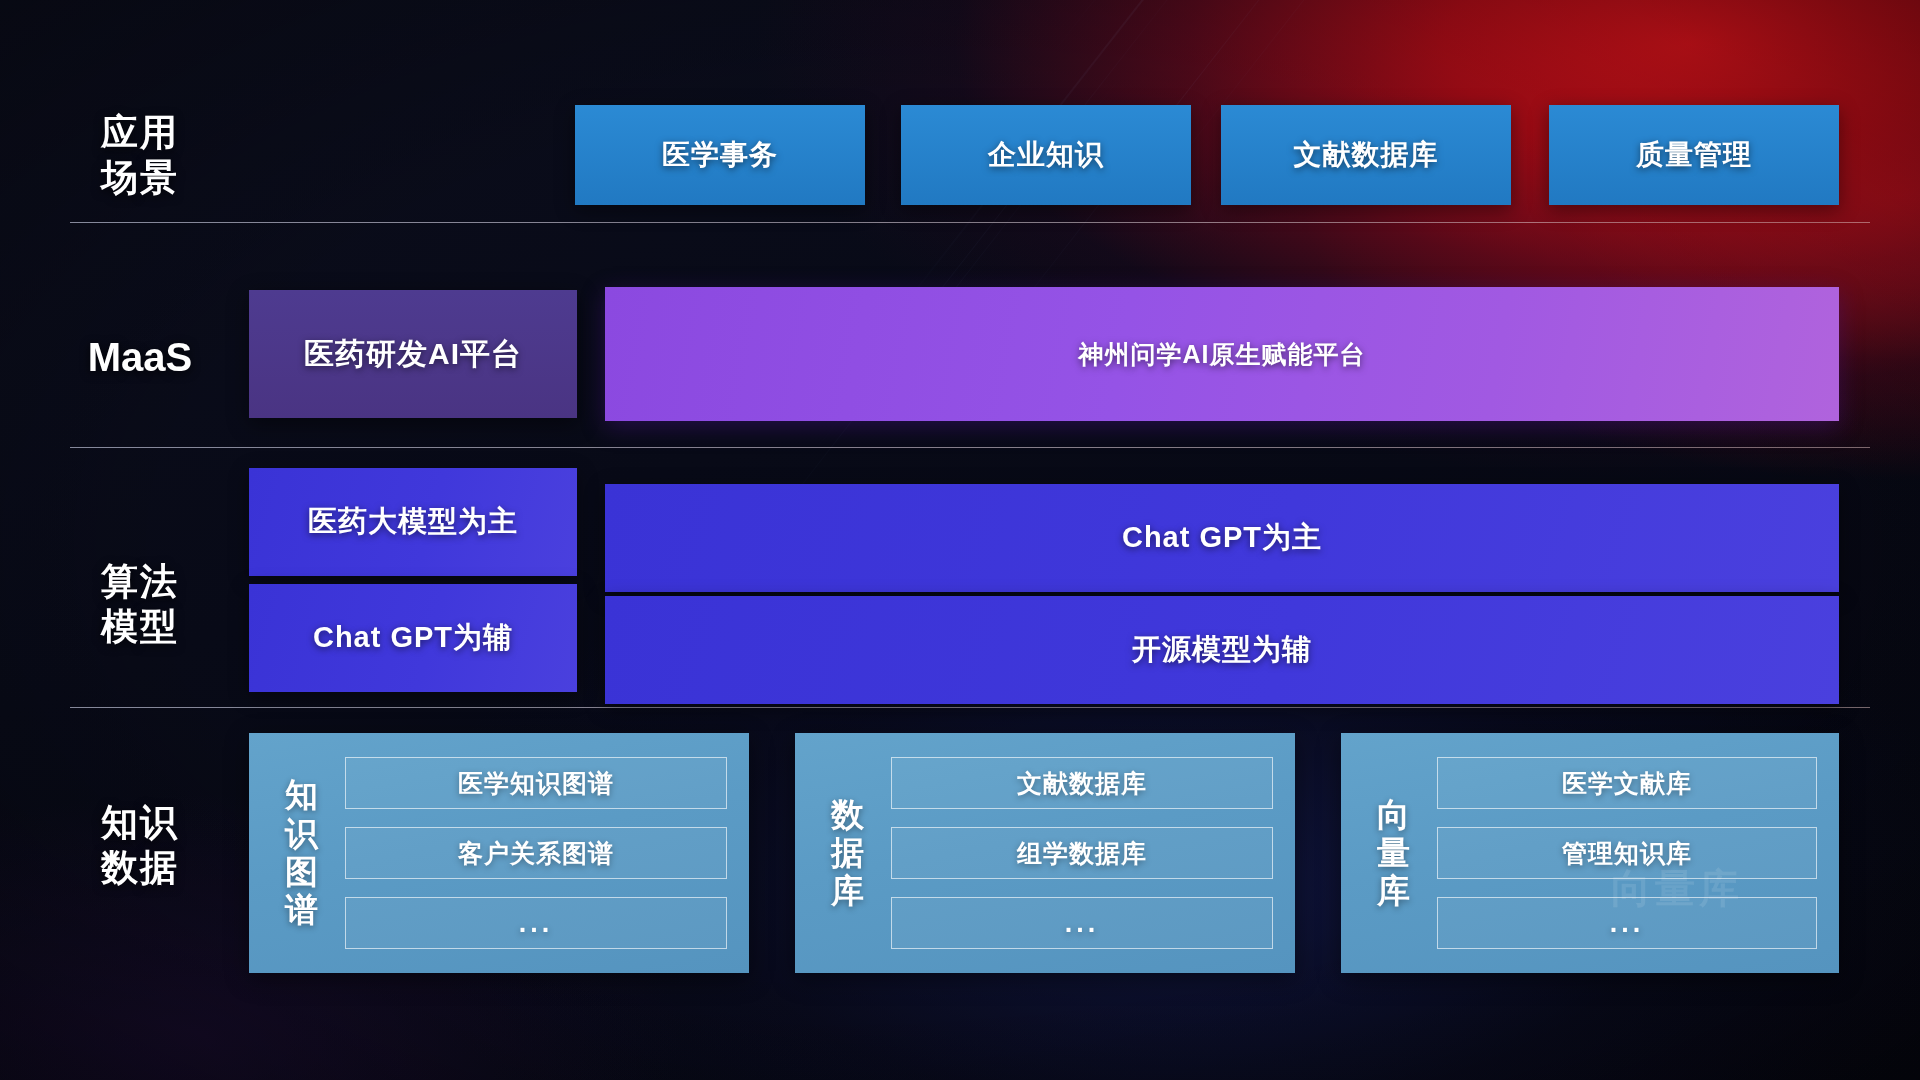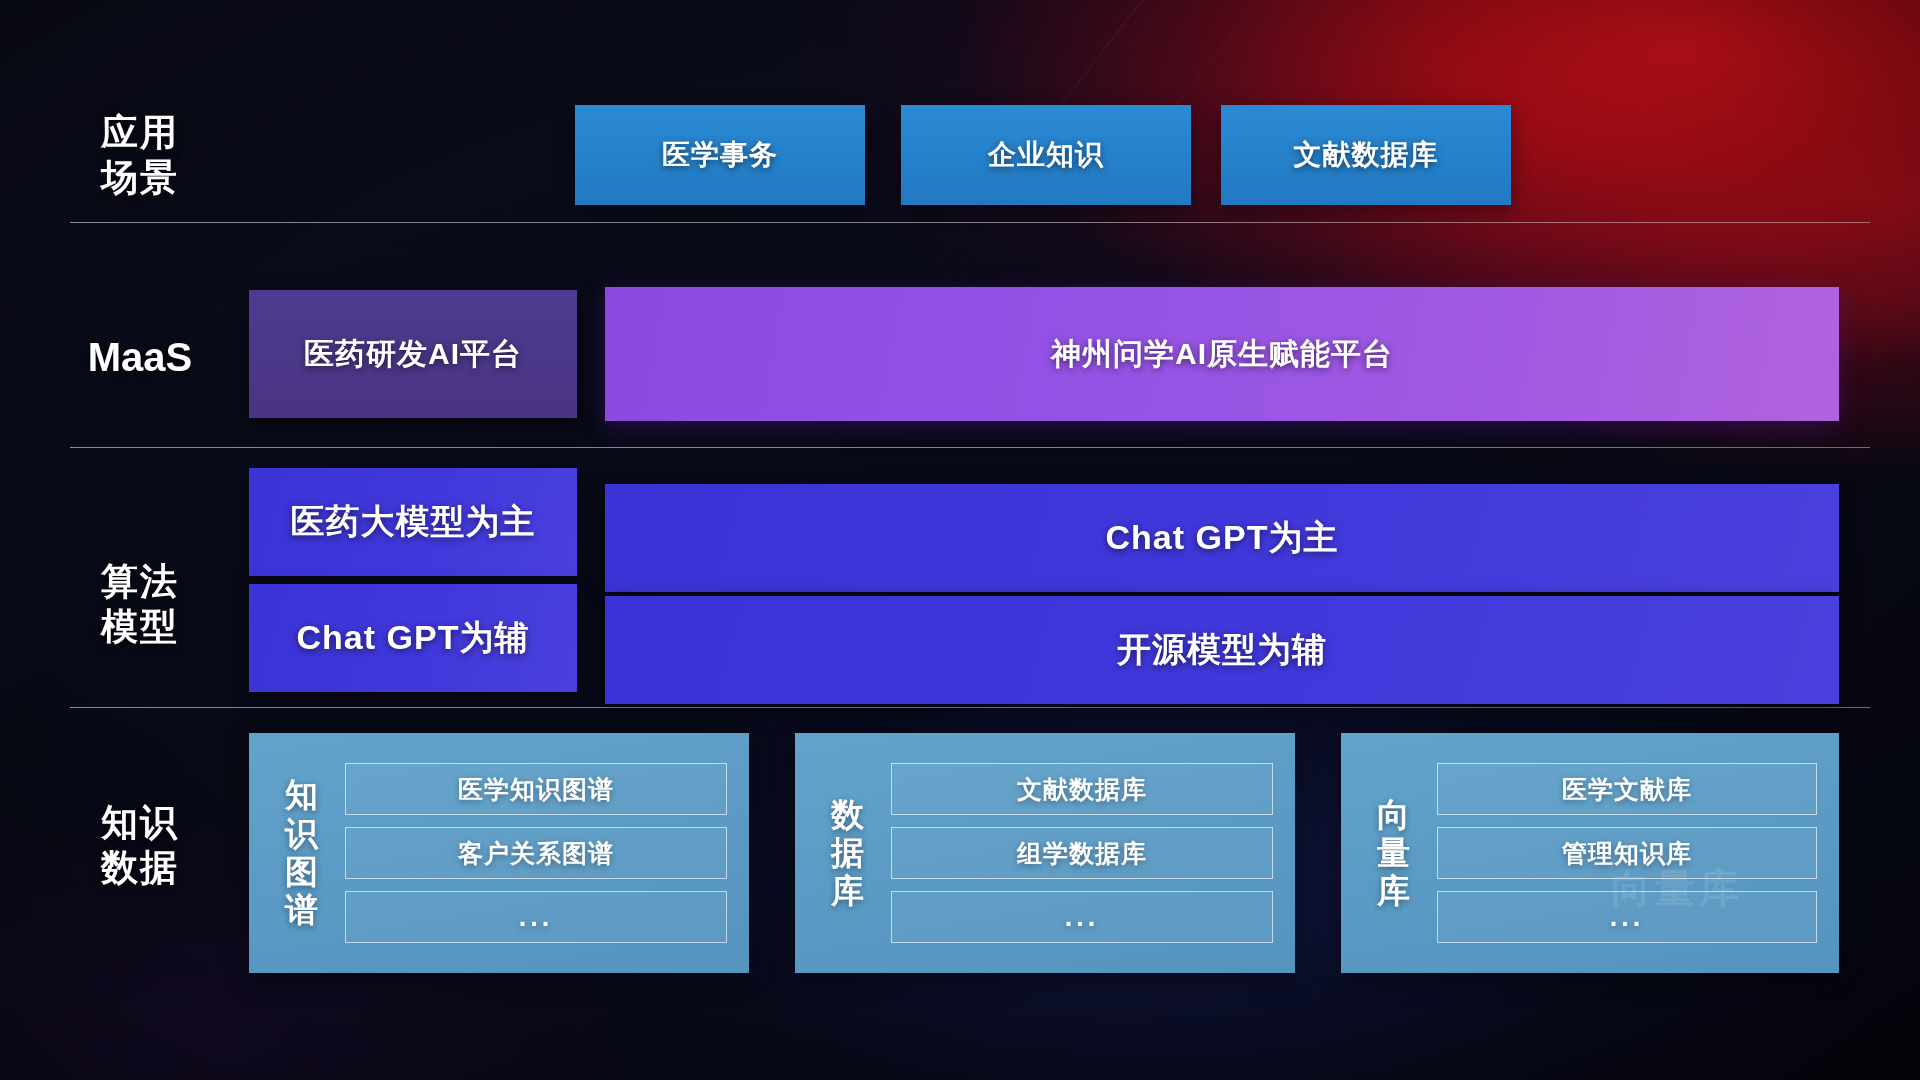--- a/index.html
+++ b/index.html
@@ -68,47 +68,47 @@
     box-shadow:0 5px 18px rgba(0,0,0,.42);
   }
 
   .maas-left {
     background:linear-gradient(180deg,#4e3b90 0%,#4a3483 100%);
     font-size:30px;
     box-shadow:0 6px 20px rgba(0,0,0,.45);
   }
   .maas-right {
     background:linear-gradient(100deg,#8b49e0 0%,#9553e6 42%,#a159e2 72%,#b063dd 100%);
-    font-size:30px;
+    font-size:25px;
     box-shadow:0 6px 22px rgba(70,20,130,.45);
   }
 
   .algo-box {
     background:linear-gradient(105deg,#3a33d6 0%,#4038db 55%,#4a40de 100%);
-    font-size:34px;
+    font-size:29px;
     box-shadow:0 5px 18px rgba(0,0,0,.40);
   }
 
   
   .kd-card {
     position:absolute;
     background:linear-gradient(170deg,#63a3cb 0%,#5b9bc5 45%,#5594bf 100%);
     display:flex; align-items:center;
     box-shadow:0 6px 22px rgba(0,0,0,.42);
   }
   .kd-vlabel {
     width:62px; flex:0 0 62px;
     margin-left:22px;
     color:#fff; font-weight:700; font-size:33px; line-height:1.16;
     text-align:center; letter-spacing:1px;
     text-shadow:0 2px 6px rgba(0,0,0,.40);
   }
   .kd-items {
     flex:1 1 auto; display:flex; flex-direction:column;
-    gap:12px; padding:16px 22px 16px 12px;
+    gap:18px; padding:16px 22px 16px 12px;
   }
   .kd-item {
     height:52px;
     border:1px solid rgba(255,255,255,.62);
     display:flex; align-items:center; justify-content:center;
     color:#fff; font-weight:700; font-size:25px; letter-spacing:1px;
     text-shadow:0 2px 6px rgba(0,0,0,.35);
     background:rgba(255,255,255,.045);
   }
   .kd-item.ellipsis { font-size:27px; letter-spacing:4px; }
@@ -143,20 +143,21 @@
   <div class="divider" style="top:707px;"></div>
 
   <div class="row-label" style="top:110px;">
     <div>应用</div>
     <div>场景</div>
   </div>
 
   <div class="box app-box" style="left:575px;top:105px;width:290px;height:100px;">医学事务</div>
   <div class="box app-box" style="left:901px;top:105px;width:290px;height:100px;text-align:center;">企业知识</div>
   <div class="box app-box" style="left:1221px;top:105px;width:290px;height:100px;">文献数据库</div>
+  <div class="box app-box" style="left:1549px;top:105px;width:290px;height:100px;">质量管理</div>
 
   <div class="row-label" style="top:333px;font-size:40px;letter-spacing:0;">MaaS</div>
 
   <div class="box maas-left" style="left:249px;top:290px;width:328px;height:128px;">医药研发AI平台</div>
   <div class="box maas-right" style="left:605px;top:287px;width:1234px;height:134px;">神州问学AI原生赋能平台</div>
 
   <div class="row-label" style="top:523px;margin-top:36px;">
     <div>算法</div>
     <div>模型</div>
   </div>

